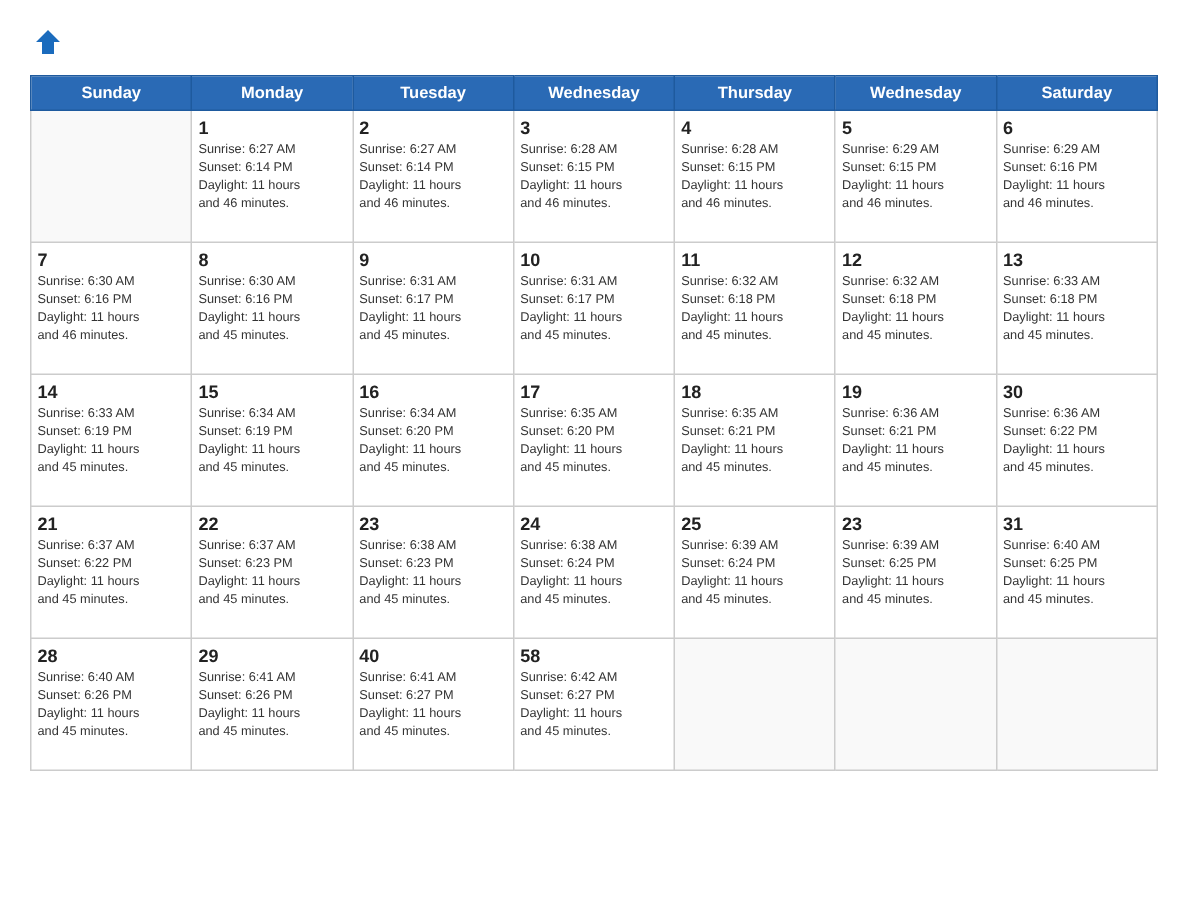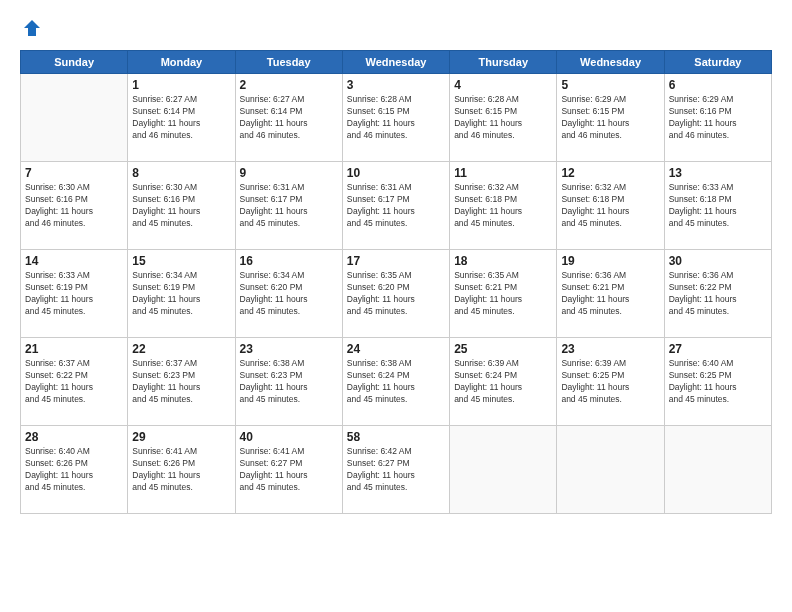--- a/index.html
+++ b/index.html
@@ -316,21 +316,21 @@
 and 45 minutes.</div>
           </td>
           <td>
             <span class="day-num">23</span>
             <div class="day-info" style="white-space: pre-line;">Sunrise: 6:39 AM
 Sunset: 6:25 PM
 Daylight: 11 hours
 and 45 minutes.</div>
           </td>
           <td>
-            <span class="day-num">27</span>
+            <span class="day-num">31</span>
             <div class="day-info" style="white-space: pre-line;">Sunrise: 6:40 AM
 Sunset: 6:25 PM
 Daylight: 11 hours
 and 45 minutes.</div>
           </td>
         </tr>
         <tr>
           <td>
             <span class="day-num">28</span>
             <div class="day-info" style="white-space: pre-line;">Sunrise: 6:40 AM

